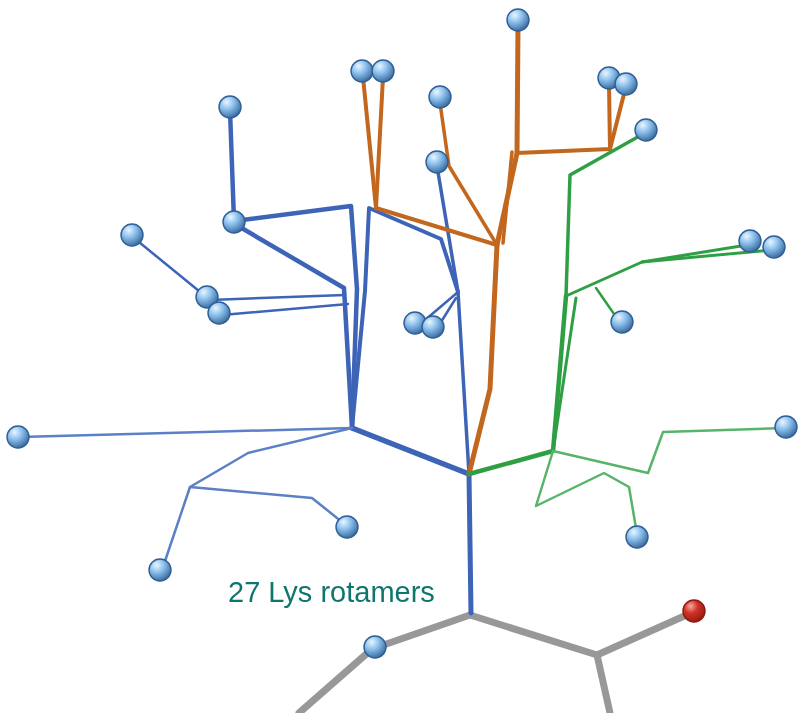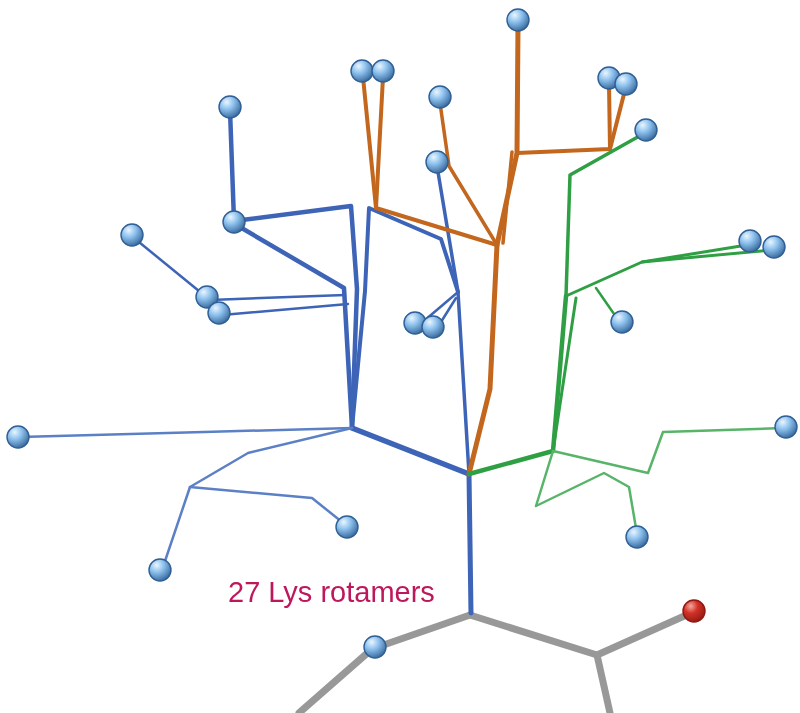--- a/index.html
+++ b/index.html
@@ -24,21 +24,21 @@
     left: 0;
     top: 0;
     display: block;
   }
   .rotamer-label {
     position: absolute;
     left: 228px;
     top: 577px;
     font-size: 29px;
     line-height: 1.1;
-    color: #be185d;
+    color: #0f766e;
     white-space: nowrap;
     user-select: none;
   }
 </style>
 </head>
 <body>
 
 <div class="viewer">
   <svg width="800" height="713" viewBox="0 0 800 713">
       <defs>

